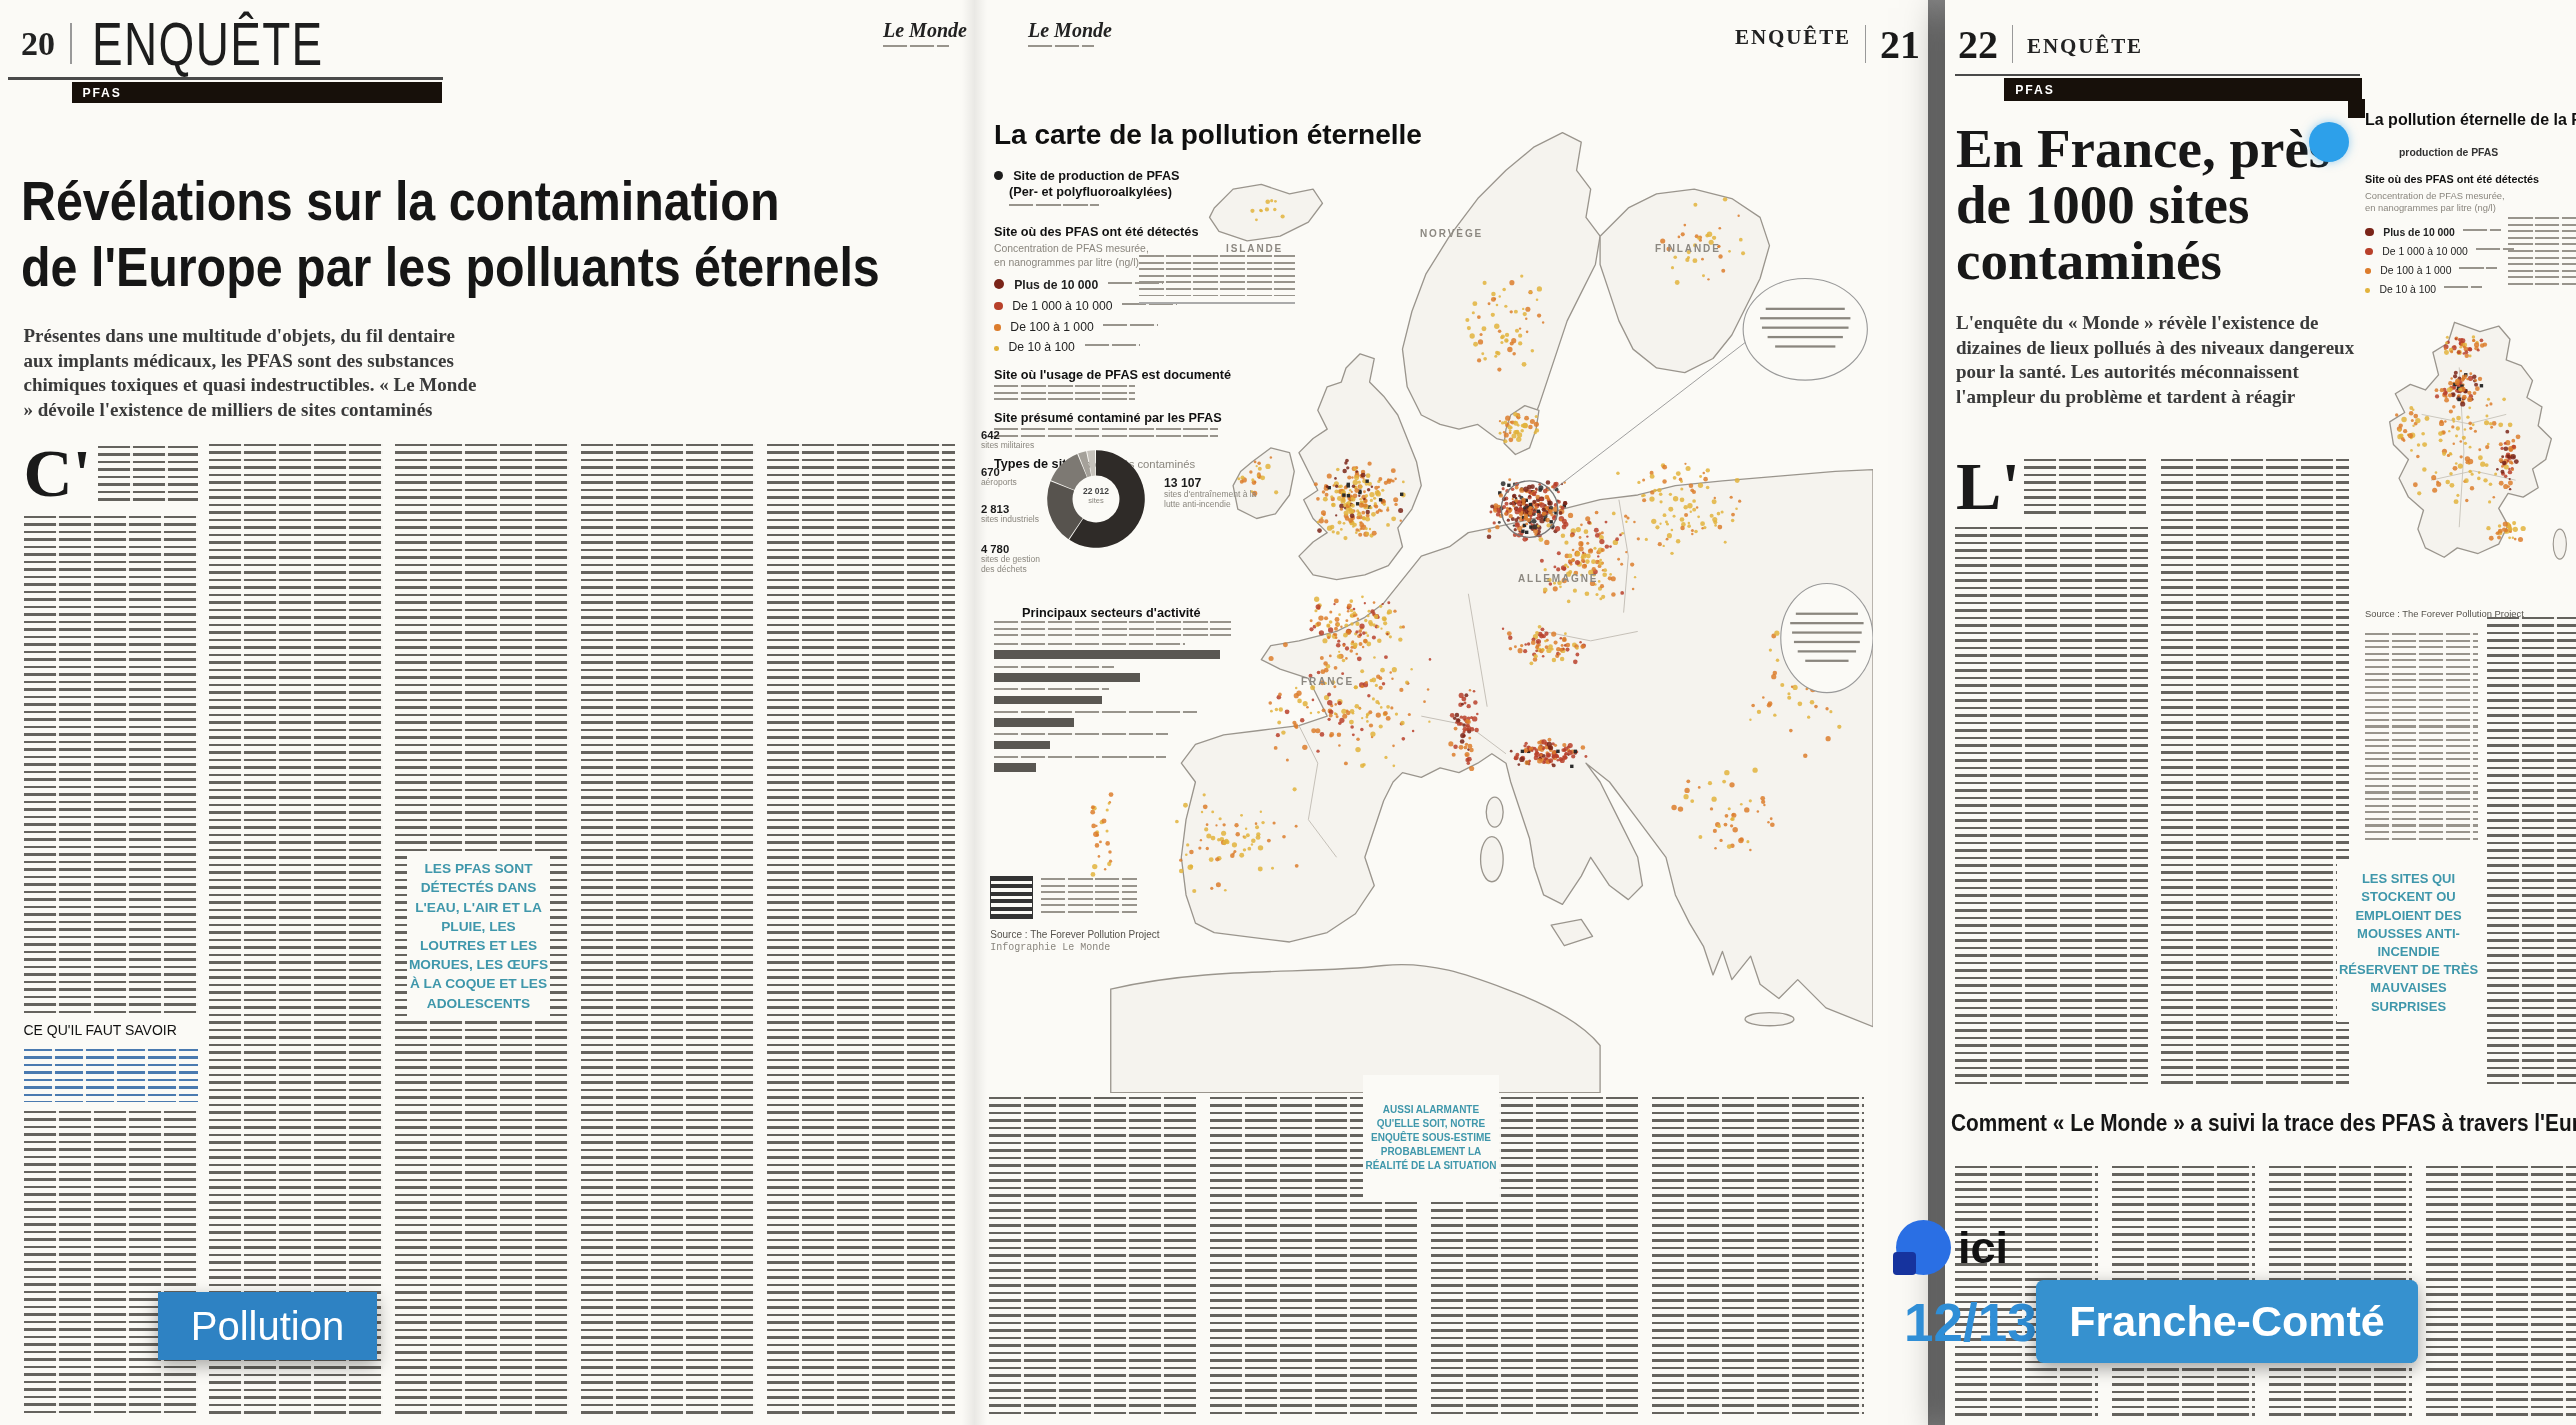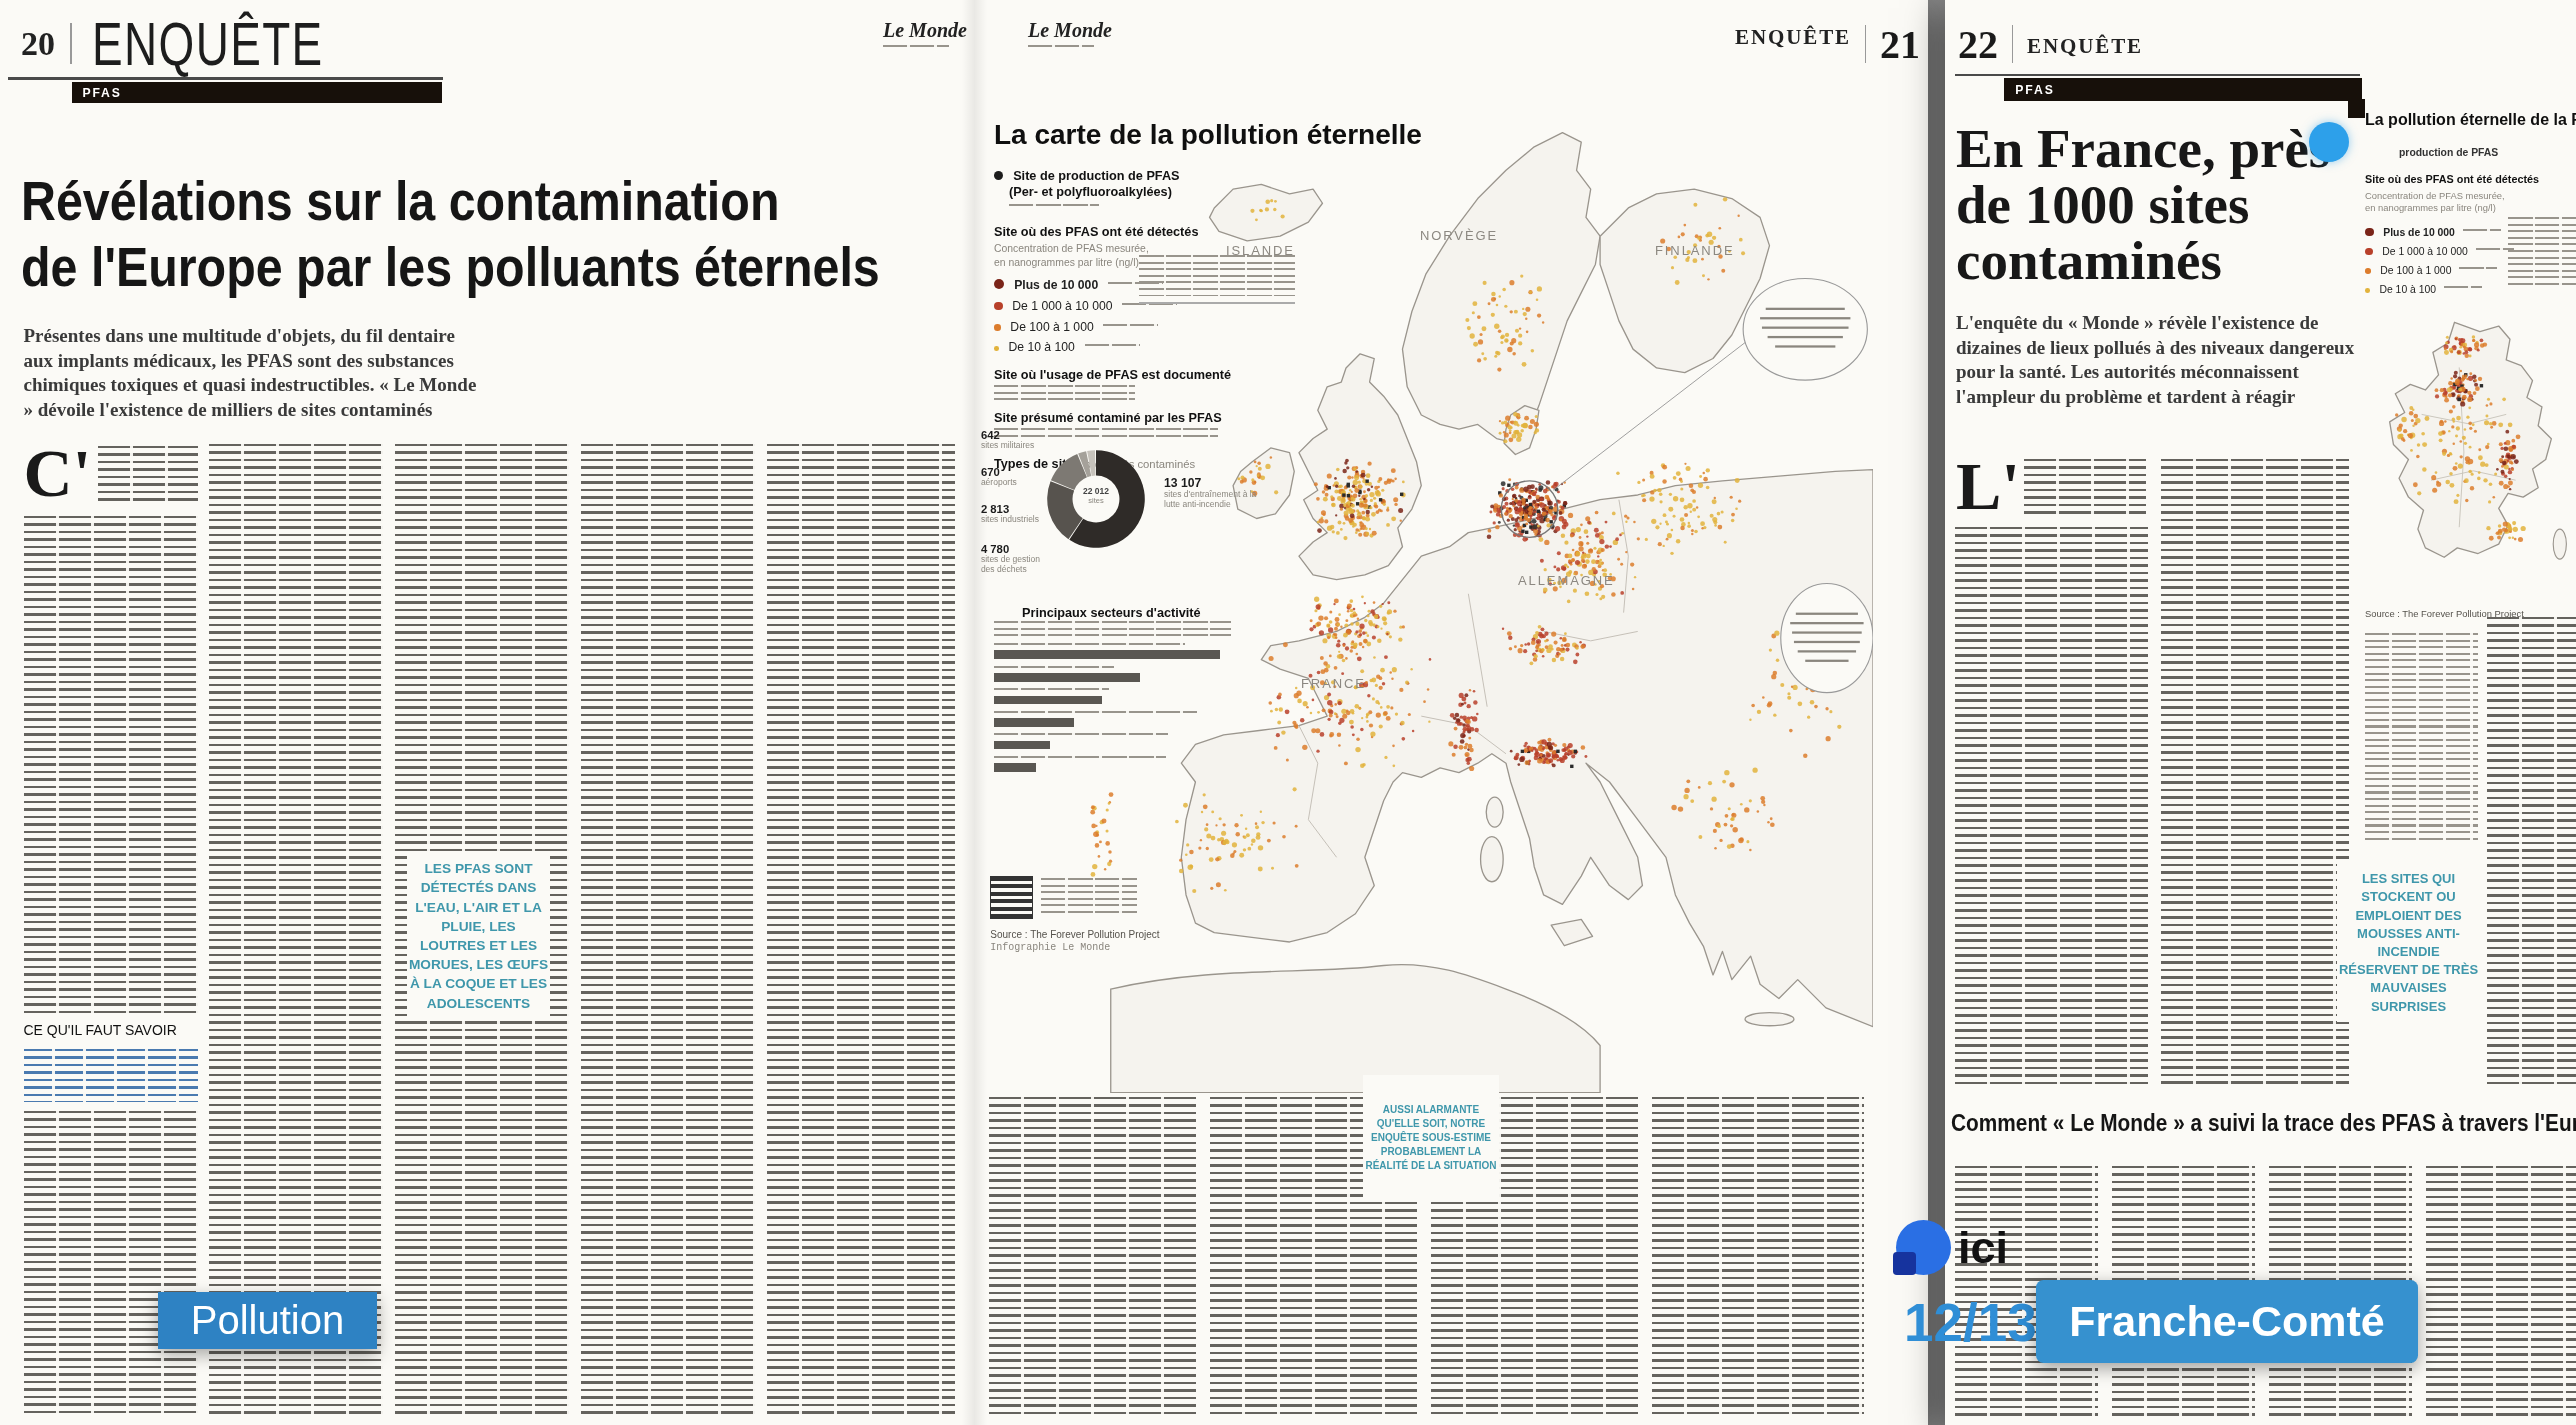--- a/index.html
+++ b/index.html
@@ -22,21 +22,21 @@
   .kickerbar{background:#17100a;}
   .kicker-label{color:#fff;font-weight:700;font-size:12.2px;letter-spacing:1.9px;}
   .hairline{background:#4a4a4a;}
   .pagehead-big{font-size:62px;font-weight:400;color:#1d1d1d;letter-spacing:1.9px;
       transform:scaleX(.74);transform-origin:left top;white-space:nowrap;}
   .teal-quote{color:#3f97ab;font-weight:700;text-align:center;text-transform:uppercase;
       background:#fbfaf6;display:flex;align-items:center;justify-content:center;line-height:1.4;}
   .legend-bold{font-weight:700;color:#111;font-size:12.7px;line-height:1.25;}
   .legend-gray{color:#8a867e;font-size:10.4px;line-height:1.3;}
   .dot{display:inline-block;border-radius:50%;margin-right:5.6px;}
-  .maplabel{position:absolute;color:#8c8881;font-size:13px;letter-spacing:1.9px;font-weight:400;}
+  .maplabel{position:absolute;color:#8c8881;font-size:10px;letter-spacing:1.9px;font-weight:700;}
   .tvbox{box-shadow:0 5.6px 17px rgba(0,0,0,.35);}
   .donut-num{font-weight:700;font-size:11.3px;color:#1c1c1c;line-height:1.1;}
   .donut-words{font-size:8.5px;color:#8a867e;line-height:1.15;}
   .mini-bold{font-weight:700;color:#111;font-size:10.8px;line-height:1.2;}
   .mini-gray{color:#8a867e;font-size:9.4px;line-height:1.25;}
 </style>
 </head>
 <body>
 
 <div id="screen">
@@ -2193,21 +2193,21 @@
   <div class="abs greek-light" style="left:2365px;top:633px;width:113px;height:207px;"></div>
 
   <div class="abs teal-quote" style="left:2337px;top:864px;width:143px;height:158px;font-size:13px;">LES SITES QUI STOCKENT OU EMPLOIENT DES MOUSSES ANTI-INCENDIE RÉSERVENT DE TRÈS MAUVAISES SURPRISES</div>
 
   <div class="abs" style="left:1951px;top:1109px;font-size:24.5px;font-weight:700;color:#151515;transform:scaleX(.85);transform-origin:left top;white-space:nowrap;">Comment « Le Monde » a suivi la trace des PFAS à travers l'Europe</div>
   <div class="abs greek" style="left:1955px;top:1166px;width:143px;height:254px;"></div>
   <div class="abs greek" style="left:2112px;top:1166px;width:143px;height:254px;"></div>
   <div class="abs greek" style="left:2269px;top:1166px;width:143px;height:254px;"></div>
   <div class="abs greek" style="left:2426px;top:1166px;width:150px;height:254px;"></div>
 
-  <div class="abs tvbox" style="left:158px;top:1292px;width:219px;height:57px;background:#2e82c3;display:flex;align-items:center;justify-content:center;">
+  <div class="abs tvbox" style="left:158px;top:1292px;width:219px;height:68px;background:#2e82c3;display:flex;align-items:center;justify-content:center;">
     <span style="font-size:40px;color:#fff;">Pollution</span>
   </div>
 
   <div class="abs" style="left:1896px;top:1220px;width:169px;height:60px;">
     <div class="abs" style="left:0;top:0;width:55px;height:55px;border-radius:50%;background:#2a6fe4;"></div>
     <div class="abs" style="left:-2.8px;top:32px;width:22.6px;height:22.6px;border-radius:3.8px;background:#16339e;"></div>
     <span class="abs" style="left:62px;top:1.9px;font-size:45px;font-weight:700;color:#111;">ici</span>
   </div>
   <div class="abs" style="left:1904px;top:1292px;font-size:53px;font-weight:700;color:#2f8ed6;">12/13</div>
   <div class="abs tvbox" style="left:2036px;top:1280px;width:382px;height:83px;border-radius:7.5px;background:#3691cf;display:flex;align-items:center;justify-content:center;">

